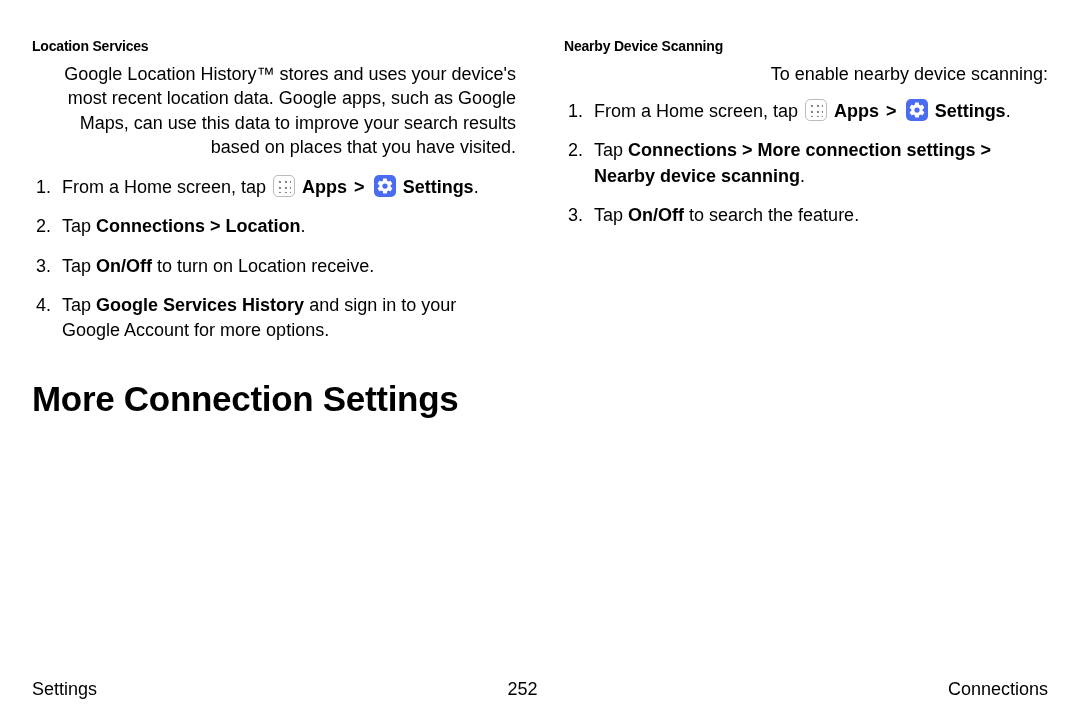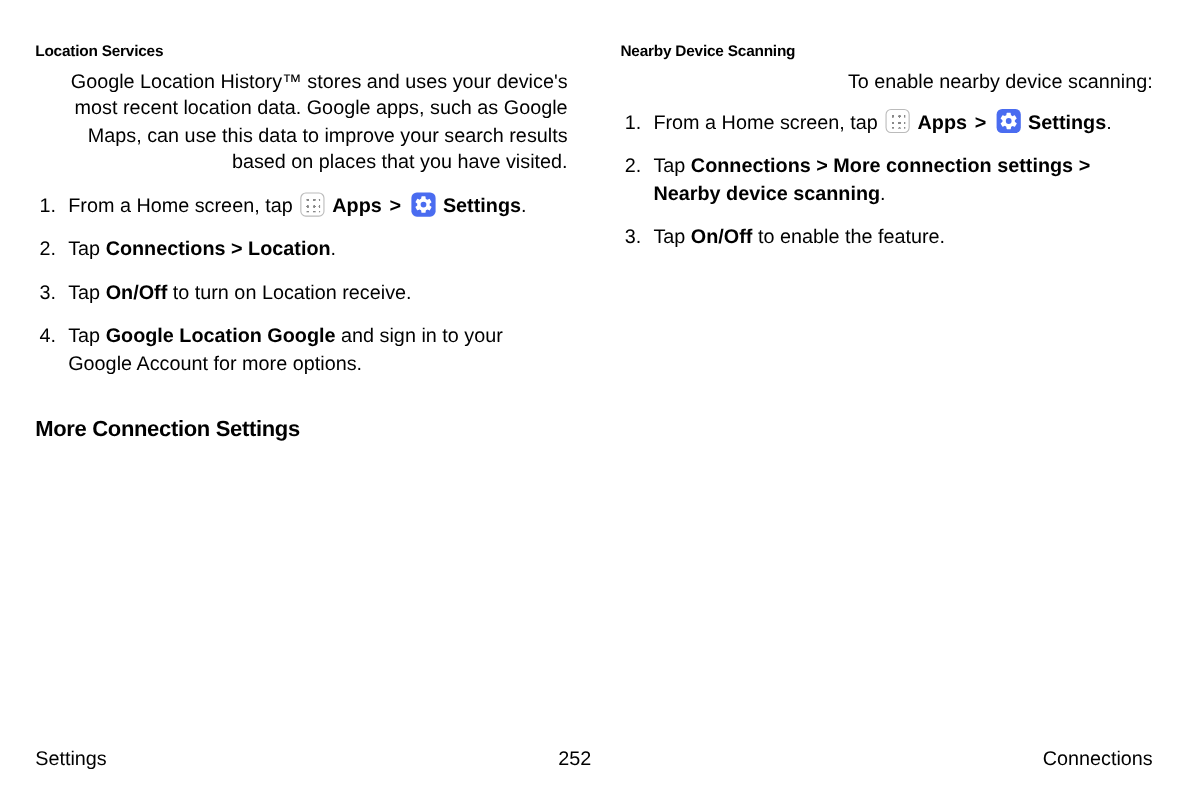--- a/index.html
+++ b/index.html
@@ -20,21 +20,21 @@
     flex: 1;
     min-width: 0;
   }
   h2.section-title {
     font-size: 14px;
     font-weight: 700;
     margin-bottom: 8px;
     letter-spacing: -0.2px;
   }
   h1.big-title {
-    font-size: 20px;
+    font-size: 35px;
     font-weight: 700;
     margin-top: 36px;
     margin-bottom: 10px;
     letter-spacing: -0.3px;
   }
   p.body {
     font-size: 18px;
     line-height: 1.35;
     margin-bottom: 16px;
     text-align: right;
@@ -131,21 +131,21 @@
             </svg></span>
         <span class="bold">Settings</span><span>.</span>
       </li>
       <li>
         <span>Tap </span><span class="bold">Connections &gt; Location</span><span>.</span>
       </li>
       <li>
         <span>Tap </span><span class="bold">On/Off</span><span> to turn on Location receive.</span>
       </li>
       <li>
-        <span>Tap </span><span class="bold">Google Location Google</span><span> and sign in to your Google Account for more options.</span>
+        <span>Tap </span><span class="bold">Google Services History</span><span> and sign in to your Google Account for more options.</span>
       </li>
     </ol>
 
     <h1 class="big-title">More Connection Settings</h1>
   </div>
 
   <div class="col">
     <h2 class="section-title">Nearby Device Scanning</h2>
     <p class="body" style="margin-bottom:13px">To enable nearby device scanning:</p>
     <ol class="steps">
@@ -153,21 +153,21 @@
         <span class="step-line">From a Home screen, tap </span><span class="icon icon-apps"></span>
         <span class="bold">Apps</span><span class="chev bold"> &gt; </span><span class="icon icon-settings"><svg viewBox="0 0 24 24">
               <path fill="#fff" d="M19.4 13a7.5 7.5 0 0 0 .1-1 7.5 7.5 0 0 0-.1-1l2.1-1.6a.5.5 0 0 0 .1-.6l-2-3.5a.5.5 0 0 0-.6-.2l-2.5 1a7.3 7.3 0 0 0-1.7-1l-.4-2.6A.5.5 0 0 0 14 2h-4a.5.5 0 0 0-.5.4L9.1 5a7.3 7.3 0 0 0-1.7 1l-2.5-1a.5.5 0 0 0-.6.2l-2 3.5a.5.5 0 0 0 .1.6L4.5 11a7.5 7.5 0 0 0-.1 1 7.5 7.5 0 0 0 .1 1l-2.1 1.6a.5.5 0 0 0-.1.6l2 3.5a.5.5 0 0 0 .6.2l2.5-1a7.3 7.3 0 0 0 1.7 1l.4 2.6A.5.5 0 0 0 10 22h4a.5.5 0 0 0 .5-.4l.4-2.6a7.3 7.3 0 0 0 1.7-1l2.5 1a.5.5 0 0 0 .6-.2l2-3.5a.5.5 0 0 0-.1-.6ZM12 15.5A3.5 3.5 0 1 1 15.5 12 3.5 3.5 0 0 1 12 15.5Z"></path>
             </svg></span>
         <span class="bold">Settings</span><span>.</span>
       </li>
       <li>
         <span>Tap </span><span class="bold">Connections &gt; More connection settings &gt; Nearby device scanning</span><span>.</span>
       </li>
       <li>
-        <span>Tap </span><span class="bold">On/Off</span><span> to enable the feature.</span>
+        <span>Tap </span><span class="bold">On/Off</span><span> to search the feature.</span>
       </li>
     </ol>
   </div>
 </div>
 
 <div class="footer">
   <span>Settings</span>
   <span>252</span>
   <span>Connections</span>
 </div>

